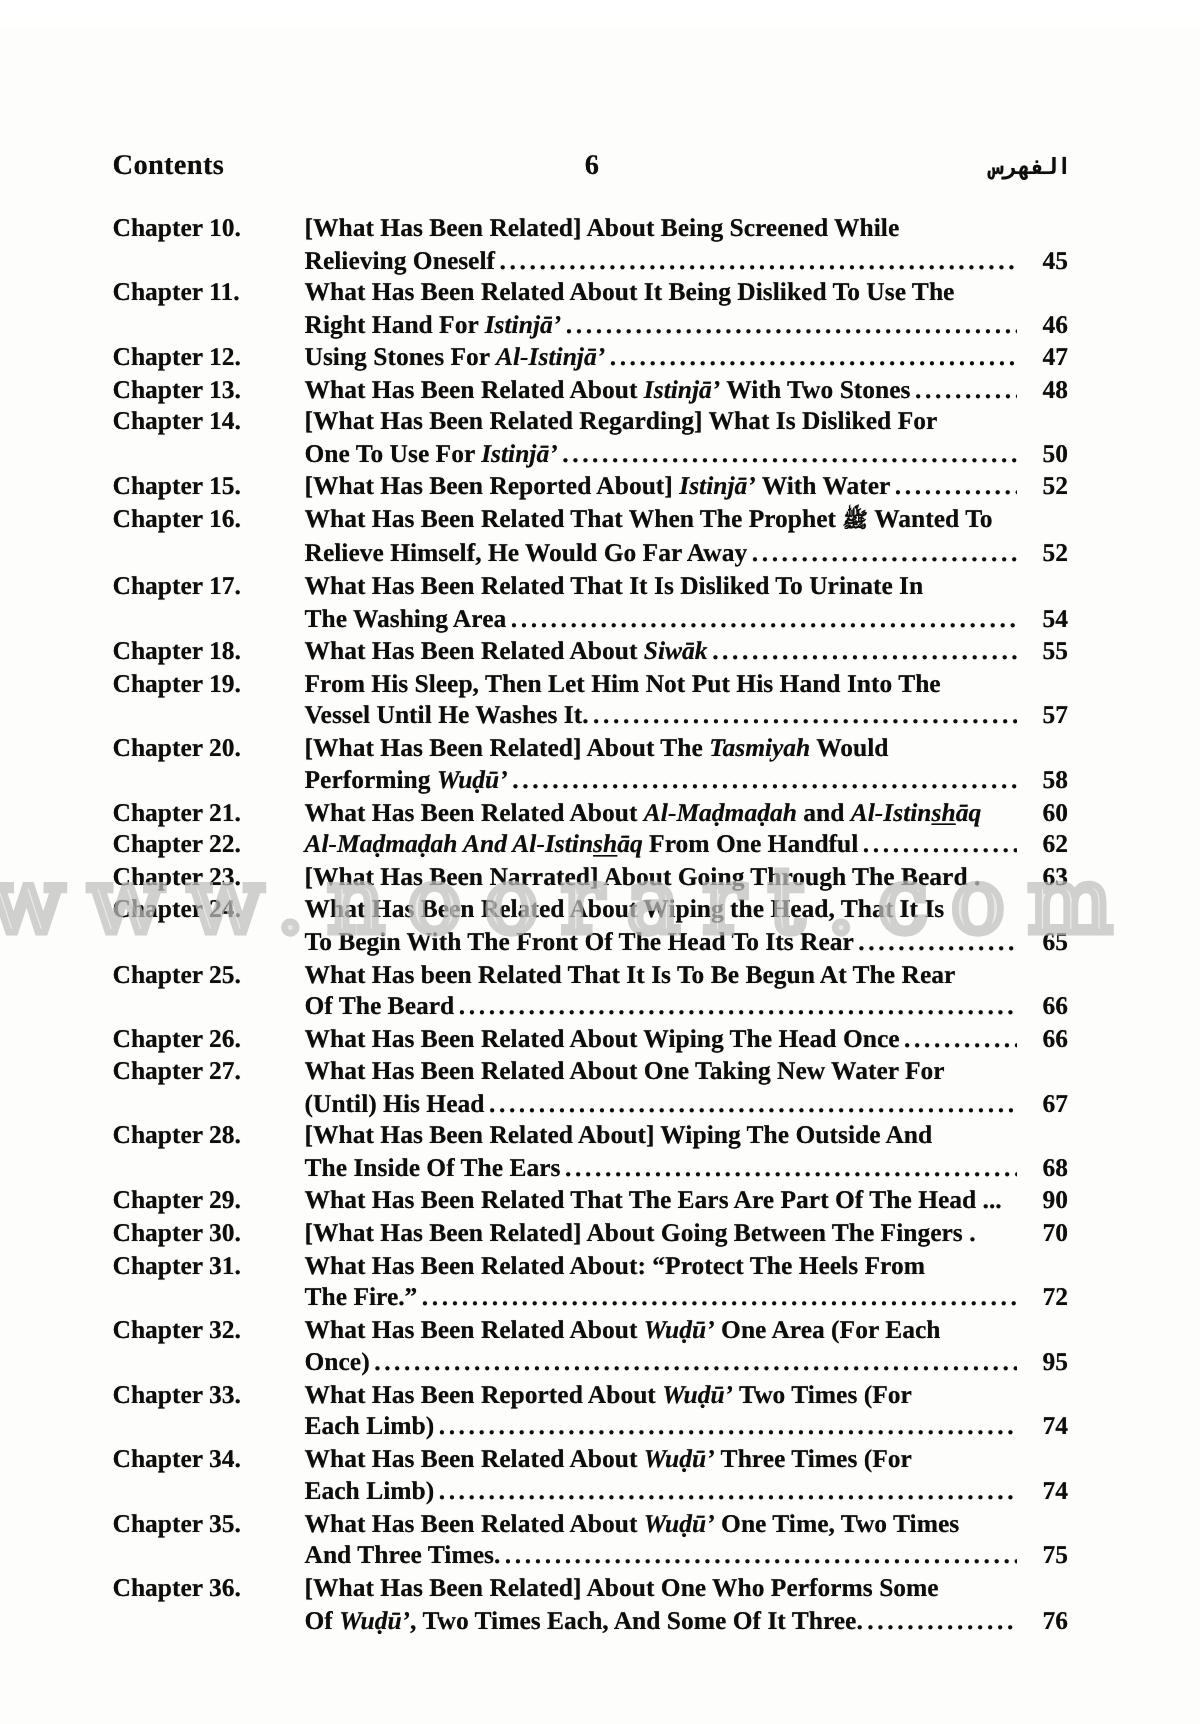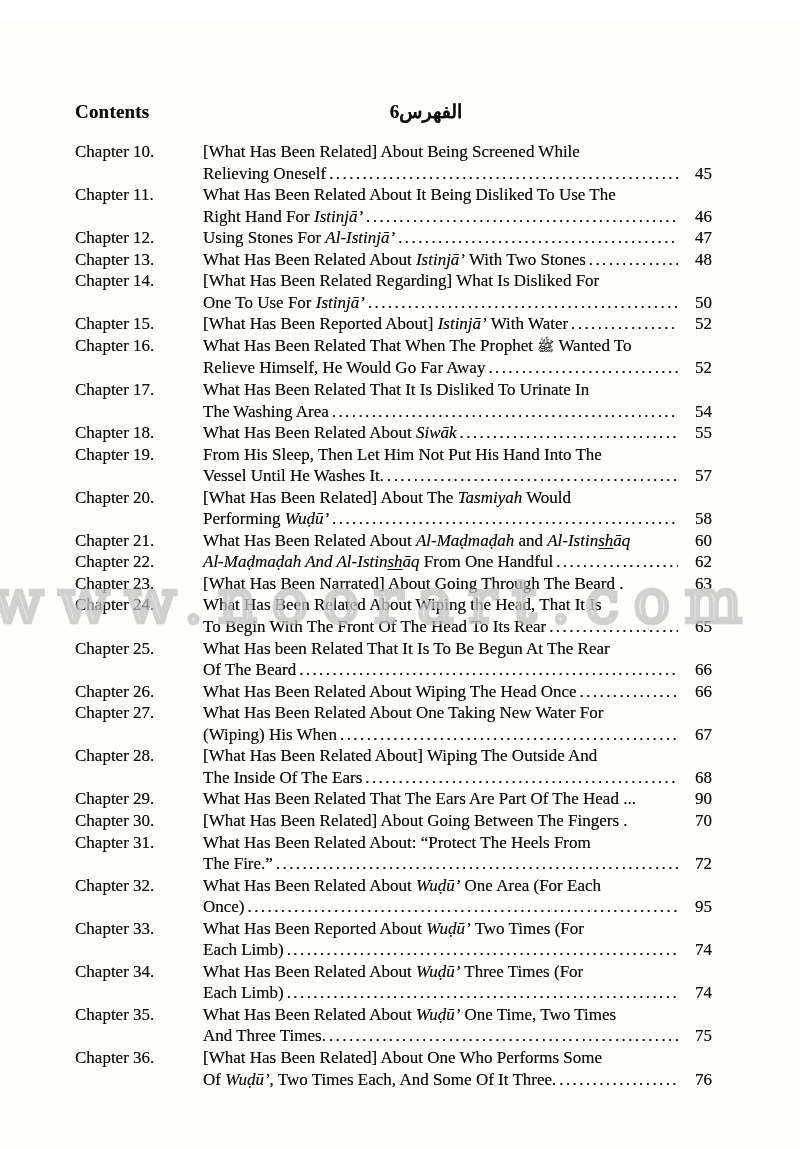--- a/index.html
+++ b/index.html
@@ -10,27 +10,27 @@
   }
   .ink { text-shadow:0 0 0.5px rgba(20,18,15,0.6); }
 
   
   .header {
     position:absolute; left:75px; right:86px; top:82px;
     display:flex; align-items:baseline; font-weight:700;
   }
   .h-left  { flex:1; font-size:19px; letter-spacing:0.2px; }
   .h-center{ font-size:19px; }
-  .h-right { flex:1; text-align:left; font-size:19px;
-             font-family:Liberation Sans, sans-serif; }
+  .h-right { flex:1; text-align:right; font-size:15px;
+             font-family:Liberation Mono, monospace; }
 
   
   .toc {
     position:absolute; left:75px; right:88px; top:123px;
-    font-size:17px; line-height:21.55px;
+    font-size:17px; line-height:21.55px;font-weight:bold;
   }
   .entry { display:flex; }
   .ch    { width:128px; flex:none; }
   .elines{ flex:1; min-width:0; }
   .tline { white-space:nowrap; }
   .tline.last { display:flex; align-items:baseline; }
   .txt   { flex:none; white-space:nowrap; }
   .dots  { flex:1 1 auto; min-width:0; overflow:hidden; white-space:nowrap;
            letter-spacing:2.4px; margin-left:3px; }
   .pg    { flex:none; min-width:26px; text-align:right; margin-left:8px; }
@@ -236,21 +236,21 @@
             <span class="dots">............................................................................................................................................</span>
             <span class="pg">66</span>
           </div>
         </div>
       </div>
       <div class="entry">
         <div class="ch">Chapter 27.</div>
         <div class="elines">
           <div class="tline"><span class="txt"><span>What Has Been Related About One Taking New Water For</span></span></div>
           <div class="tline last">
-            <span class="txt"><span>(Wiping) His When</span></span>
+            <span class="txt"><span>(Until) His Head</span></span>
             <span class="dots">............................................................................................................................................</span>
             <span class="pg">67</span>
           </div>
         </div>
       </div>
       <div class="entry">
         <div class="ch">Chapter 28.</div>
         <div class="elines">
           <div class="tline"><span class="txt"><span>[What Has Been Related About] Wiping The Outside And</span></span></div>
           <div class="tline last">

